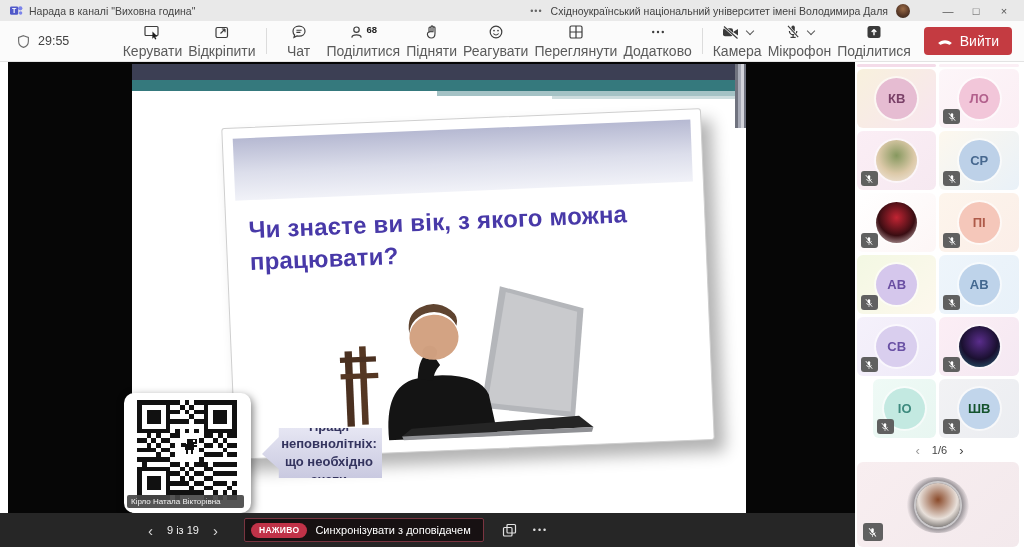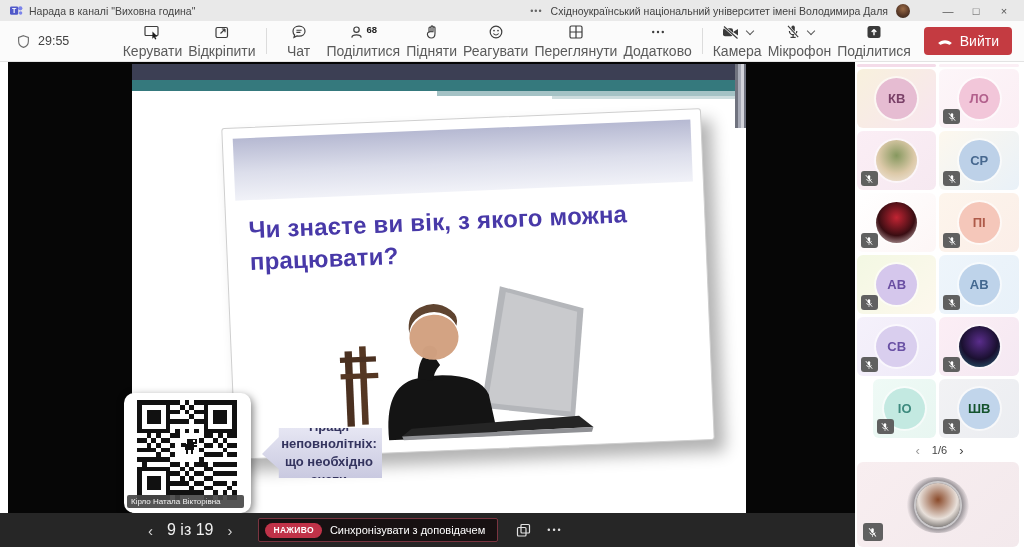--- a/index.html
+++ b/index.html
@@ -66,21 +66,21 @@
   .qr-card { position:absolute; left:116px; top:331px; width:127px; height:120px;
     background:#fff; border-radius:10px; box-shadow:2px 3px 8px rgba(0,0,0,.5); }
   .qr-card svg { position:absolute; left:13px; top:7px; }
   .qr-caption { position:absolute; left:3px; right:7px; bottom:5px; background:rgba(70,70,70,.92);
     color:#f0f0f0; font-size:8px; padding:2px 4px; border-radius:2px; white-space:nowrap; }
 
   
   .bottombar { height:34px; background:#262626; display:flex; align-items:center;
     color:#fff; padding-left:138px; }
   .pnav { color:#d8d8d8; font-size:15px; padding:0 10px; cursor:pointer; }
-  .page-label { font-size:16px; color:#f0f0f0; margin:0 4px; }
+  .page-label { font-size:11px; color:#f0f0f0; margin:0 4px; }
   .sync-btn { margin-left:16px; height:24px; background:#171112; border:1px solid #7a3440;
     border-radius:2px; display:flex; align-items:center; gap:8px; padding:0 12px 0 6px;
     color:#fff; font-size:11px; font-family:inherit; cursor:pointer; }
   .live-pill { background:#c03248; color:#fff; font-size:8.5px; font-weight:bold;
     border-radius:9px; padding:2.5px 8px; letter-spacing:.3px; }
   .pb-icon { margin-left:18px; cursor:pointer; display:flex; align-items:center; }
   .pb-more { margin-left:16px; color:#ddd; font-size:9px; letter-spacing:2px; cursor:pointer; }
 
   
   .sidebar { width:170px; background:#fff; padding-top:2px; }

